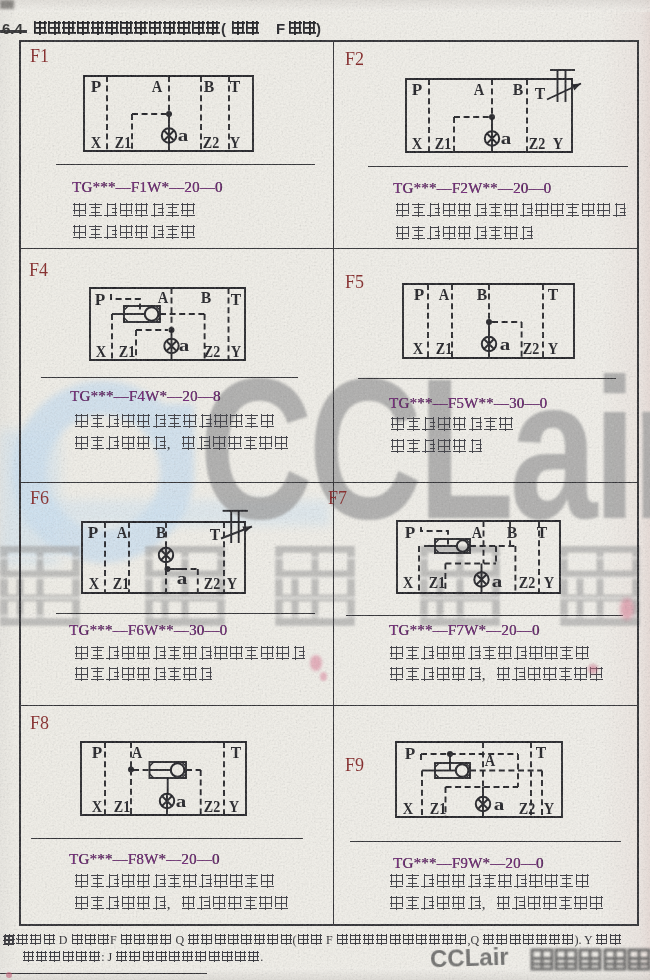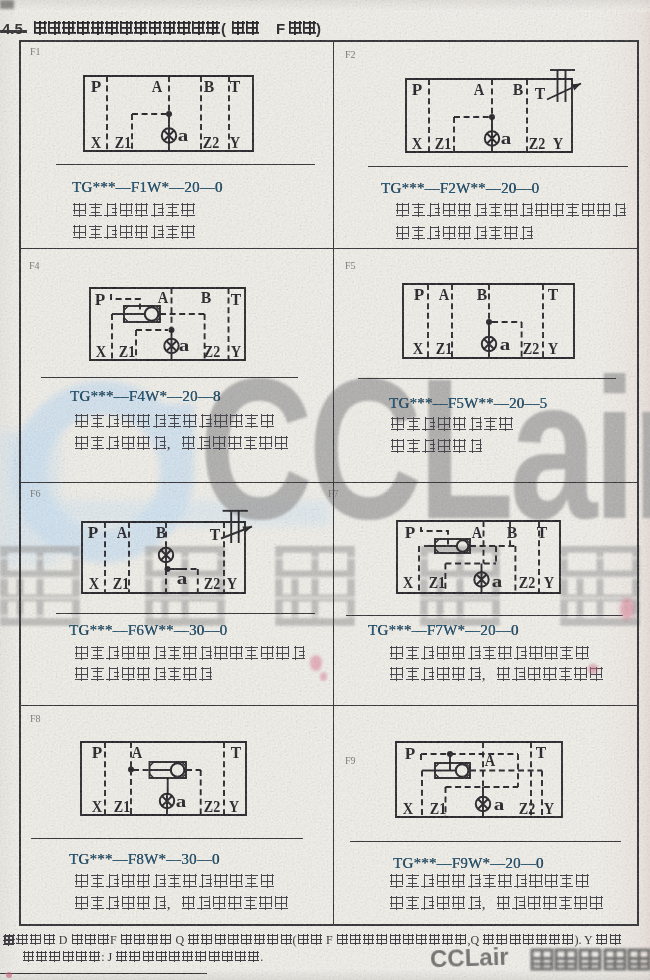--- a/index.html
+++ b/index.html
@@ -1,19 +1,19 @@
 <!DOCTYPE html>
 <html><head><meta charset="utf-8"><style>
 *{margin:0;padding:0;box-sizing:border-box}
 html,body{width:650px;height:980px;overflow:hidden}
 body{position:relative;font-family:"Liberation Serif",serif;background:#f2f0e9}
 .ln{position:absolute;background:#26262a}
 .t{position:absolute;color:#1b1b20;white-space:nowrap;filter:blur(0.22px)}
-.code{font-size:15px;letter-spacing:0.2px;color:#0c4a6e;text-shadow:0.35px 0 0 #17171c}
-.flab{font-size:10px;color:#737373}
+.code{font-size:15px;letter-spacing:0.2px;color:#701a75;text-shadow:0.35px 0 0 #17171c}
+.flab{font-size:18px;color:#7f1d1d}
 .cj{position:absolute;white-space:nowrap;font-size:0;filter:blur(0.3px)}
 .c,.cb,.cs{display:inline-block;vertical-align:top;position:relative}
 .c{width:13.1px;height:14px;margin:0 1.2px;
  background:
  linear-gradient(#33333a,#33333a) 50% 0/1.05px 100% no-repeat,
  linear-gradient(#33333a,#33333a) 0 0.5px/100% 1px no-repeat,
  linear-gradient(#33333a,#33333a) 0 52%/92% 1px no-repeat,
  linear-gradient(#33333a,#33333a) 0 calc(100% - 1px)/100% 1px no-repeat,
  linear-gradient(#33333a,#33333a) 0.5px 0/1.05px 80% no-repeat,
  linear-gradient(#33333a,#33333a) calc(100% - 0.7px) 0/1.05px 80% no-repeat}
@@ -93,21 +93,21 @@
   </svg>
 <svg class="wmG" style="left:559px;top:546px" width="82" height="80" viewBox="0 0 82 80">
 <g stroke="#9c9c9c" fill="none" opacity="0.72">
 <rect x="5" y="3" width="72" height="73" stroke-width="7.5"></rect>
 <path d="M5 28 H77 M5 52 H77 M41 3 V76 M21 30 V76" stroke-width="7"></path>
 <path d="M0 12 H82 M0 32 H82 M0 52 H82 M0 70 H82" stroke="#f4f2ee" stroke-opacity="0.6" stroke-width="3.2"></path>
 </g>
   </svg>
 <div class="ln" style="left:0;top:0;width:14px;height:9px;background:#55524e;opacity:.7;filter:blur(1.5px)"></div>
 <div class="ln" style="left:0;top:30px;width:27px;height:2.6px;background:#2a2a2e;filter:blur(0.3px)"></div>
-<div class="t" style="left:2px;top:20px;font-family:'Liberation Sans',sans-serif;font-weight:bold;font-size:15px;color:#222">4.5</div>
+<div class="t" style="left:2px;top:20px;font-family:'Liberation Sans',sans-serif;font-weight:bold;font-size:15px;color:#222">6.4</div>
 <div class="cj" style="left:33px;top:21px"><b class="cb"></b><b class="cb"></b><b class="cb"></b><b class="cb"></b><b class="cb"></b><b class="cb"></b><b class="cb"></b><b class="cb"></b><b class="cb"></b><b class="cb"></b><b class="cb"></b><b class="cb"></b><b class="cb"></b></div>
 <div class="t" style="left:221px;top:20px;font-family:'Liberation Sans',sans-serif;font-weight:bold;font-size:15px">(</div>
 <div class="cj" style="left:231px;top:21px"><b class="cb"></b><b class="cb"></b></div>
 <div class="t" style="left:276px;top:20px;font-family:'Liberation Sans',sans-serif;font-weight:bold;font-size:15px">F</div>
 <div class="cj" style="left:288px;top:21px"><b class="cb"></b><b class="cb"></b></div>
 <div class="t" style="left:316px;top:20px;font-family:'Liberation Sans',sans-serif;font-weight:bold;font-size:15px">)</div>
 <div class="ln" style="left:19px;top:40px;width:619px;height:2.4px"></div>
 <div class="ln" style="left:19px;top:924px;width:619px;height:2px"></div>
 <div class="ln" style="left:19px;top:40px;width:2.2px;height:886px"></div>
 <div class="ln" style="left:637px;top:40px;width:1.6px;height:886px"></div>
@@ -169,21 +169,21 @@
       <text x="128" y="32" font-family="Liberation Serif" font-weight="bold" font-size="17" fill="#17171c" stroke="none" text-anchor="middle" textLength="10.5" lengthAdjust="spacingAndGlyphs">B</text>
       <text x="150" y="36" font-family="Liberation Serif" font-weight="bold" font-size="17" fill="#17171c" stroke="none" text-anchor="middle" textLength="10.5" lengthAdjust="spacingAndGlyphs">T</text>
       <text x="27" y="86" font-family="Liberation Serif" font-weight="bold" font-size="17" fill="#17171c" stroke="none" text-anchor="middle" textLength="10.5" lengthAdjust="spacingAndGlyphs">X</text>
       <text x="53" y="86" font-family="Liberation Serif" font-weight="bold" font-size="17" fill="#17171c" stroke="none" text-anchor="middle" textLength="16.5" lengthAdjust="spacingAndGlyphs">Z1</text>
       <text x="116" y="81" font-family="Liberation Serif" font-weight="bold" font-size="17" fill="#17171c" stroke="none" text-anchor="middle" textLength="10.5" lengthAdjust="spacingAndGlyphs">a</text>
       <text x="147" y="86" font-family="Liberation Serif" font-weight="bold" font-size="17" fill="#17171c" stroke="none" text-anchor="middle" textLength="16.5" lengthAdjust="spacingAndGlyphs">Z2</text>
       <text x="168" y="86" font-family="Liberation Serif" font-weight="bold" font-size="17" fill="#17171c" stroke="none" text-anchor="middle" textLength="10.5" lengthAdjust="spacingAndGlyphs">Y</text>
     </g>
   </svg>
 <div class="ln" style="left:368px;top:165.5px;width:260px;height:1.5px"></div>
-<div class="t code" style="left:381px;top:180px">TG***—F2W**—20—0</div>
+<div class="t code" style="left:393px;top:180px">TG***—F2W**—20—0</div>
 <div class="cj" style="left:395px;top:203px"><b class="c"></b><b class="c"></b><b class="c"></b><b class="c"></b><b class="c"></b><b class="c"></b><b class="c"></b><b class="c"></b><b class="c"></b><b class="c"></b><b class="c"></b><b class="c"></b><b class="c"></b><b class="c"></b><b class="c"></b></div>
 <div class="cj" style="left:395px;top:226px"><b class="c"></b><b class="c"></b><b class="c"></b><b class="c"></b><b class="c"></b><b class="c"></b><b class="c"></b><b class="c"></b><b class="c"></b></div>
 <div class="t flab" style="left:29px;top:260px">F4</div>
 <svg class="sch" style="left:74px;top:272px" width="187" height="104" viewBox="0 0 187 104">
     <g stroke="#17171c" fill="none" stroke-width="1.9" stroke-linecap="butt">
       <path d="M16 16 H171 V88 H16 Z"></path>
       <path d="M154.5 16 V88" stroke-dasharray="6,3.6"></path>
       <path d="M37 22 V27 H66 V41" stroke-dasharray="6,3.6"></path>
       <rect x="50" y="34" width="36" height="16"></rect>
       <circle cx="77.6" cy="42.0" r="6.8" stroke-width="2.1"></circle>
@@ -209,21 +209,21 @@
       <text x="53" y="85" font-family="Liberation Serif" font-weight="bold" font-size="17" fill="#17171c" stroke="none" text-anchor="middle" textLength="16.5" lengthAdjust="spacingAndGlyphs">Z1</text>
       <text x="110" y="79" font-family="Liberation Serif" font-weight="bold" font-size="17" fill="#17171c" stroke="none" text-anchor="middle" textLength="10.5" lengthAdjust="spacingAndGlyphs">a</text>
       <text x="138" y="85" font-family="Liberation Serif" font-weight="bold" font-size="17" fill="#17171c" stroke="none" text-anchor="middle" textLength="16.5" lengthAdjust="spacingAndGlyphs">Z2</text>
       <text x="162" y="85" font-family="Liberation Serif" font-weight="bold" font-size="17" fill="#17171c" stroke="none" text-anchor="middle" textLength="10.5" lengthAdjust="spacingAndGlyphs">Y</text>
     </g>
   </svg>
 <div class="ln" style="left:41px;top:376.5px;width:257px;height:1.5px"></div>
 <div class="t code" style="left:70px;top:388px">TG***—F4W*—20—8</div>
 <div class="cj" style="left:74px;top:414px"><b class="c"></b><b class="c"></b><b class="c"></b><b class="c"></b><b class="c"></b><b class="c"></b><b class="c"></b><b class="c"></b><b class="c"></b><b class="c"></b><b class="c"></b><b class="c"></b><b class="c"></b></div>
 <div class="cj" style="left:74px;top:436px"><b class="c"></b><b class="c"></b><b class="c"></b><b class="c"></b><b class="c"></b><b class="c"></b><span style="display:inline-block;width:14px;font-size:15px;font-family:'Liberation Serif';color:#1b1b20;vertical-align:top">,</span><b class="c"></b><b class="c"></b><b class="c"></b><b class="c"></b><b class="c"></b><b class="c"></b><b class="c"></b></div>
-<div class="t flab" style="left:345px;top:260px">F5</div>
+<div class="t flab" style="left:345px;top:272px">F5</div>
 <svg class="sch" style="left:387px;top:268px" width="203" height="106" viewBox="0 0 203 106">
     <g stroke="#17171c" fill="none" stroke-width="1.9" stroke-linecap="butt">
       <path d="M16 16 H187 V90 H16 Z"></path>
       <path d="M41 16 V90" stroke-dasharray="6,3.6"></path>
       <path d="M65 16 V90" stroke-dasharray="6,3.6"></path>
       <path d="M156 16 V90" stroke-dasharray="6,3.6"></path>
       <path d="M102 16 V54" stroke-dasharray="6,3.6"></path>
       <circle cx="102" cy="54" r="3.0" fill="#17171c" stroke="none"></circle>
       <path d="M105 54 H134.6" stroke-dasharray="6,3.6"></path>
       <path d="M134.6 54 V90" stroke-dasharray="6,3.6"></path>
@@ -236,21 +236,21 @@
       <text x="95" y="32" font-family="Liberation Serif" font-weight="bold" font-size="17" fill="#17171c" stroke="none" text-anchor="middle" textLength="10.5" lengthAdjust="spacingAndGlyphs">B</text>
       <text x="166" y="32" font-family="Liberation Serif" font-weight="bold" font-size="17" fill="#17171c" stroke="none" text-anchor="middle" textLength="10.5" lengthAdjust="spacingAndGlyphs">T</text>
       <text x="31" y="86" font-family="Liberation Serif" font-weight="bold" font-size="17" fill="#17171c" stroke="none" text-anchor="middle" textLength="10.5" lengthAdjust="spacingAndGlyphs">X</text>
       <text x="57" y="86" font-family="Liberation Serif" font-weight="bold" font-size="17" fill="#17171c" stroke="none" text-anchor="middle" textLength="16.5" lengthAdjust="spacingAndGlyphs">Z1</text>
       <text x="118" y="82" font-family="Liberation Serif" font-weight="bold" font-size="17" fill="#17171c" stroke="none" text-anchor="middle" textLength="10.5" lengthAdjust="spacingAndGlyphs">a</text>
       <text x="144" y="86" font-family="Liberation Serif" font-weight="bold" font-size="17" fill="#17171c" stroke="none" text-anchor="middle" textLength="16.5" lengthAdjust="spacingAndGlyphs">Z2</text>
       <text x="166" y="86" font-family="Liberation Serif" font-weight="bold" font-size="17" fill="#17171c" stroke="none" text-anchor="middle" textLength="10.5" lengthAdjust="spacingAndGlyphs">Y</text>
     </g>
   </svg>
 <div class="ln" style="left:358px;top:377.5px;width:258px;height:1.5px"></div>
-<div class="t code" style="left:389px;top:395px">TG***—F5W**—20—5</div>
+<div class="t code" style="left:389px;top:395px">TG***—F5W**—30—0</div>
 <div class="cj" style="left:390px;top:417px"><b class="c"></b><b class="c"></b><b class="c"></b><b class="c"></b><b class="c"></b><b class="c"></b><b class="c"></b><b class="c"></b></div>
 <div class="cj" style="left:390px;top:439px"><b class="c"></b><b class="c"></b><b class="c"></b><b class="c"></b><b class="c"></b><b class="c"></b></div>
 <div class="t flab" style="left:30px;top:488px">F6</div>
 <svg class="sch" style="left:66px;top:506px" width="195" height="103" viewBox="0 0 195 103">
     <g stroke="#17171c" fill="none" stroke-width="1.9" stroke-linecap="butt">
       <path d="M16 16 H179 V87 H16 Z"></path>
       <path d="M39 16 V87" stroke-dasharray="6,3.6"></path>
       <path d="M63 16 V87" stroke-dasharray="6,3.6"></path>
       <path d="M158 16 V87" stroke-dasharray="6,3.6"></path>
       <path d="M100 16 V42" stroke-dasharray="6,3.6"></path>
@@ -310,21 +310,21 @@
       <text x="131" y="33" font-family="Liberation Serif" font-weight="bold" font-size="17" fill="#17171c" stroke="none" text-anchor="middle" textLength="10.5" lengthAdjust="spacingAndGlyphs">B</text>
       <text x="161" y="33" font-family="Liberation Serif" font-weight="bold" font-size="17" fill="#17171c" stroke="none" text-anchor="middle" textLength="10.5" lengthAdjust="spacingAndGlyphs">T</text>
       <text x="27" y="83" font-family="Liberation Serif" font-weight="bold" font-size="17" fill="#17171c" stroke="none" text-anchor="middle" textLength="10.5" lengthAdjust="spacingAndGlyphs">X</text>
       <text x="56" y="83" font-family="Liberation Serif" font-weight="bold" font-size="17" fill="#17171c" stroke="none" text-anchor="middle" textLength="16.5" lengthAdjust="spacingAndGlyphs">Z1</text>
       <text x="116" y="82" font-family="Liberation Serif" font-weight="bold" font-size="17" fill="#17171c" stroke="none" text-anchor="middle" textLength="10.5" lengthAdjust="spacingAndGlyphs">a</text>
       <text x="146" y="83" font-family="Liberation Serif" font-weight="bold" font-size="17" fill="#17171c" stroke="none" text-anchor="middle" textLength="16.5" lengthAdjust="spacingAndGlyphs">Z2</text>
       <text x="168" y="83" font-family="Liberation Serif" font-weight="bold" font-size="17" fill="#17171c" stroke="none" text-anchor="middle" textLength="10.5" lengthAdjust="spacingAndGlyphs">Y</text>
     </g>
   </svg>
 <div class="ln" style="left:346px;top:614.5px;width:277px;height:1.5px"></div>
-<div class="t code" style="left:368px;top:622px">TG***—F7W*—20—0</div>
+<div class="t code" style="left:389px;top:622px">TG***—F7W*—20—0</div>
 <div class="cj" style="left:389px;top:646px"><b class="c"></b><b class="c"></b><b class="c"></b><b class="c"></b><b class="c"></b><b class="c"></b><b class="c"></b><b class="c"></b><b class="c"></b><b class="c"></b><b class="c"></b><b class="c"></b><b class="c"></b></div>
 <div class="cj" style="left:389px;top:667px"><b class="c"></b><b class="c"></b><b class="c"></b><b class="c"></b><b class="c"></b><b class="c"></b><span style="display:inline-block;width:14px;font-size:15px;font-family:'Liberation Serif';color:#1b1b20;vertical-align:top">,</span><b class="c"></b><b class="c"></b><b class="c"></b><b class="c"></b><b class="c"></b><b class="c"></b><b class="c"></b></div>
 <div class="t flab" style="left:30px;top:713px">F8</div>
 <svg class="sch" style="left:65px;top:726px" width="197" height="105" viewBox="0 0 197 105">
     <g stroke="#17171c" fill="none" stroke-width="1.9" stroke-linecap="butt">
       <path d="M16 16 H181 V89 H16 Z"></path>
       <path d="M40 16 V89" stroke-dasharray="6,3.6"></path>
       <path d="M159 16 V89" stroke-dasharray="6,3.6"></path>
       <path d="M66 16 V43.5" stroke-dasharray="6,3.6"></path>
       <circle cx="66" cy="43.5" r="3.0" fill="#17171c" stroke="none"></circle>
@@ -344,21 +344,21 @@
       <text x="72" y="32" font-family="Liberation Serif" font-weight="bold" font-size="17" fill="#17171c" stroke="none" text-anchor="middle" textLength="10.5" lengthAdjust="spacingAndGlyphs">A</text>
       <text x="171" y="32" font-family="Liberation Serif" font-weight="bold" font-size="17" fill="#17171c" stroke="none" text-anchor="middle" textLength="10.5" lengthAdjust="spacingAndGlyphs">T</text>
       <text x="32" y="86" font-family="Liberation Serif" font-weight="bold" font-size="17" fill="#17171c" stroke="none" text-anchor="middle" textLength="10.5" lengthAdjust="spacingAndGlyphs">X</text>
       <text x="57" y="86" font-family="Liberation Serif" font-weight="bold" font-size="17" fill="#17171c" stroke="none" text-anchor="middle" textLength="16.5" lengthAdjust="spacingAndGlyphs">Z1</text>
       <text x="116" y="81" font-family="Liberation Serif" font-weight="bold" font-size="17" fill="#17171c" stroke="none" text-anchor="middle" textLength="10.5" lengthAdjust="spacingAndGlyphs">a</text>
       <text x="147" y="86" font-family="Liberation Serif" font-weight="bold" font-size="17" fill="#17171c" stroke="none" text-anchor="middle" textLength="16.5" lengthAdjust="spacingAndGlyphs">Z2</text>
       <text x="169" y="86" font-family="Liberation Serif" font-weight="bold" font-size="17" fill="#17171c" stroke="none" text-anchor="middle" textLength="10.5" lengthAdjust="spacingAndGlyphs">Y</text>
     </g>
   </svg>
 <div class="ln" style="left:31px;top:837.5px;width:272px;height:1.5px"></div>
-<div class="t code" style="left:69px;top:851px">TG***—F8W*—30—0</div>
+<div class="t code" style="left:69px;top:851px">TG***—F8W*—20—0</div>
 <div class="cj" style="left:74px;top:874px"><b class="c"></b><b class="c"></b><b class="c"></b><b class="c"></b><b class="c"></b><b class="c"></b><b class="c"></b><b class="c"></b><b class="c"></b><b class="c"></b><b class="c"></b><b class="c"></b><b class="c"></b></div>
 <div class="cj" style="left:74px;top:896px"><b class="c"></b><b class="c"></b><b class="c"></b><b class="c"></b><b class="c"></b><b class="c"></b><span style="display:inline-block;width:14px;font-size:15px;font-family:'Liberation Serif';color:#1b1b20;vertical-align:top">,</span><b class="c"></b><b class="c"></b><b class="c"></b><b class="c"></b><b class="c"></b><b class="c"></b><b class="c"></b></div>
 <div class="t flab" style="left:345px;top:755px">F9</div>
 <svg class="sch" style="left:380px;top:726px" width="198" height="107" viewBox="0 0 198 107">
     <g stroke="#17171c" fill="none" stroke-width="1.9" stroke-linecap="butt">
       <path d="M16 16 H182 V91 H16 Z"></path>
       <path d="M151 16 V91" stroke-dasharray="6,3.6"></path>
       <path d="M41 28 H138" stroke-dasharray="6,3.6"></path>
       <path d="M41 28 V34" stroke-dasharray="6,3.6"></path>
       <circle cx="70" cy="28" r="3.0" fill="#17171c" stroke="none"></circle>

